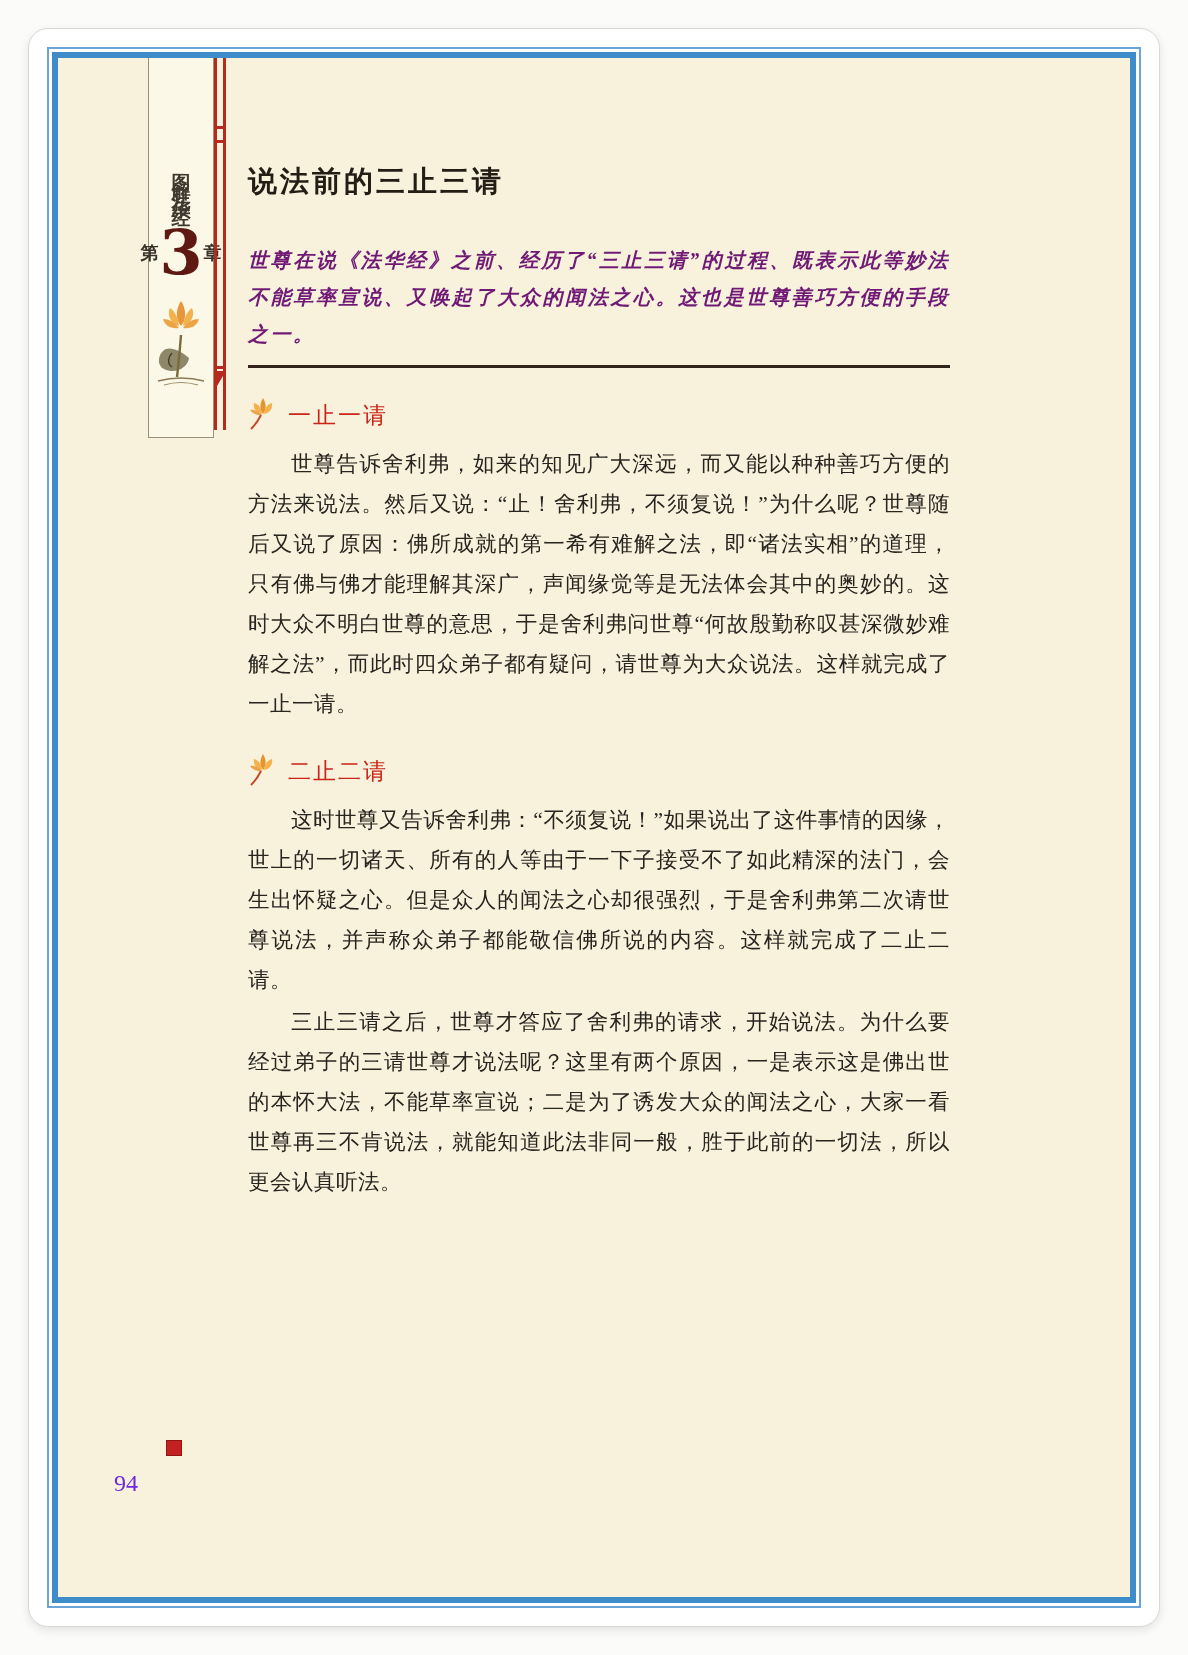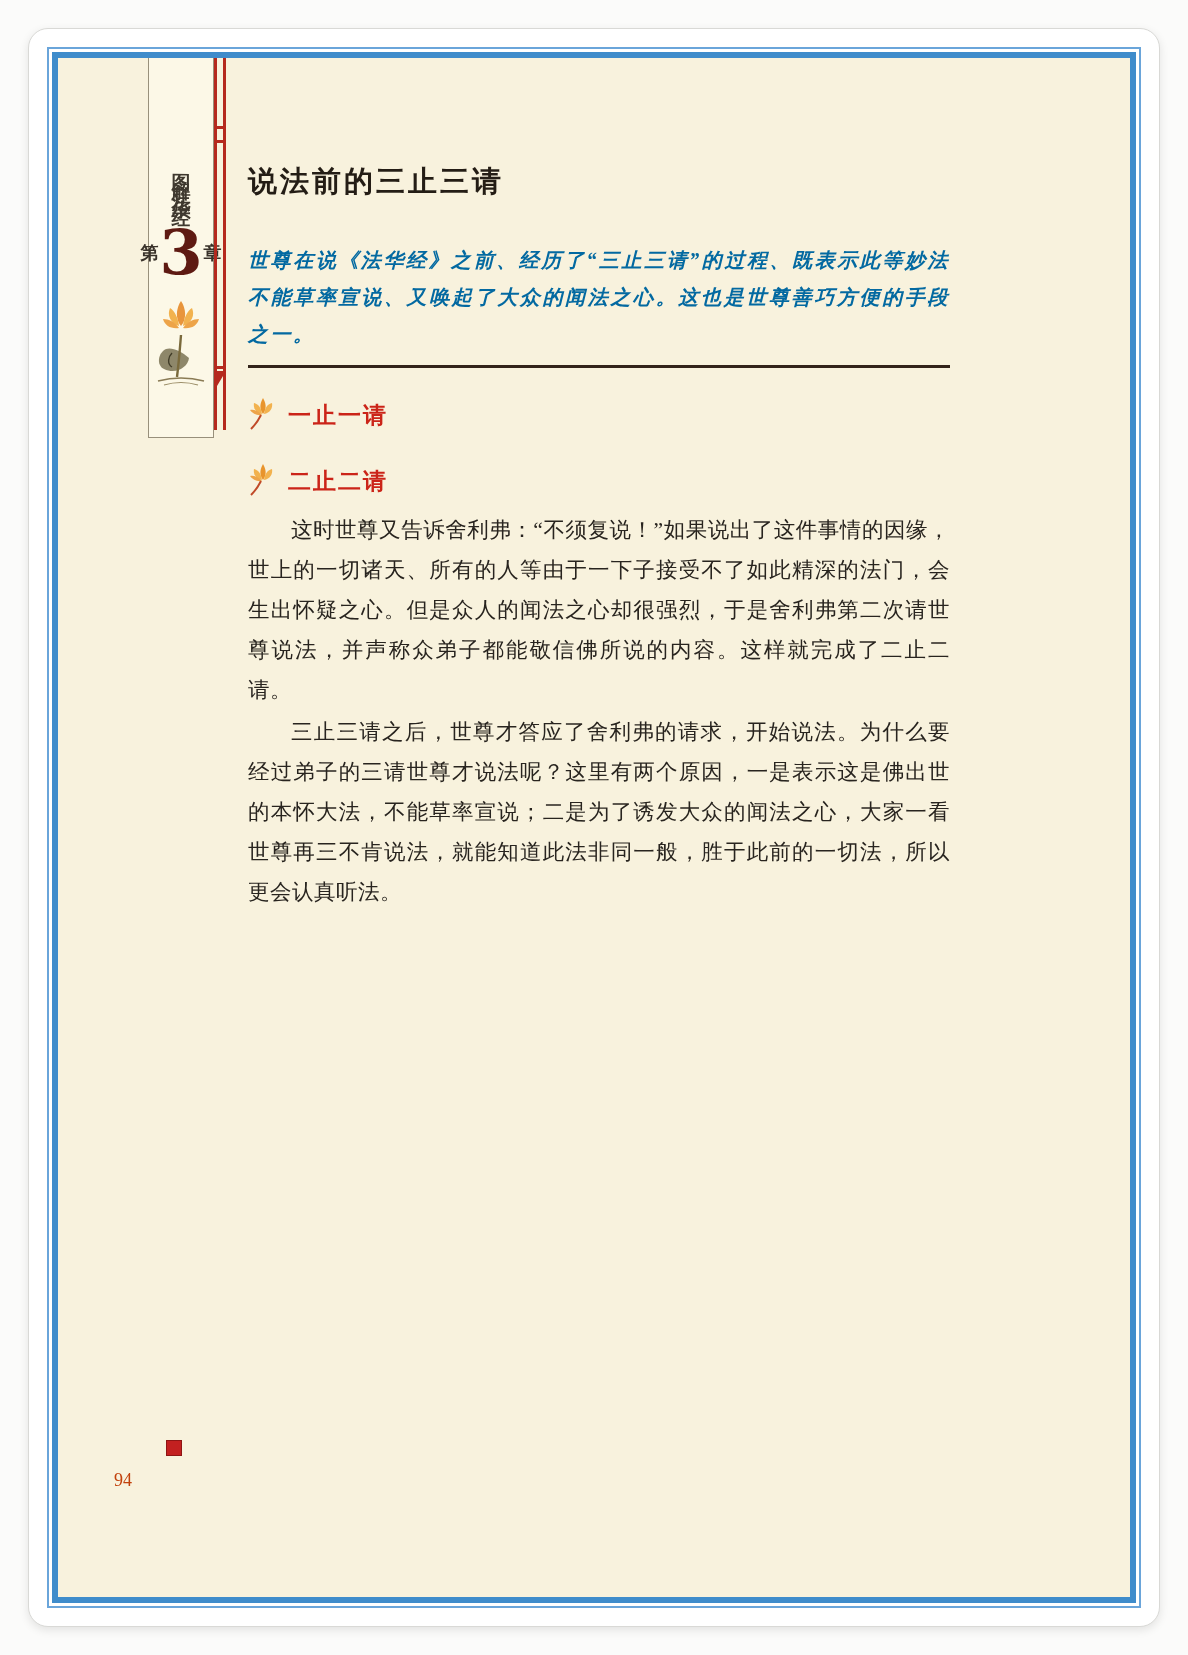--- a/index.html
+++ b/index.html
@@ -60,47 +60,47 @@
   .kicker {
     margin-top:104px; font-size:29px; font-weight:bold; color:#241d15;
     letter-spacing:3px;
   }
   .page-title {
     margin-top:8px; font-size:55px; font-weight:bold; color:#581510;
     letter-spacing:4px; line-height:1.1;
     text-shadow:0.5px 0.5px 0 #3d0d08;
   }
   .intro {
-    margin-top:40px; font-size:20px; line-height:37px; color:#0369a1;
+    margin-top:40px; font-size:20px; line-height:37px; color:#701a75;
     letter-spacing:2.5px; font-style:italic; font-weight:bold;
     text-align:justify;
   }
   .rule { margin-top:12px; height:3px; background:#33241a; width:100%; }
   p.body-par {
     font-size:21.5px; line-height:40px; color:#28241f;
     text-indent:2em; text-align:justify; letter-spacing:0.5px;
   }
   .lead { margin-top:40px; }
   .section-head {
     display:flex; align-items:center; gap:10px;
     margin-top:28px; margin-bottom:10px;
   }
   .section-label {
     font-family:"Liberation Sans","DejaVu Sans",sans-serif;
-    font-size:23px; font-weight:bold; color:#cb2418; letter-spacing:2px;
+    font-size:23px; font-weight:normal; color:#cb2418; letter-spacing:2px;
   }
   .closing { margin-top:2px; }
 
   
   .margin-marker {
     position:absolute; left:108px; top:1382px; width:16px; height:16px;
     background:#c32020; border:1px solid #8e1514;
   }
   .page-number {
-    position:absolute; left:56px; top:1412px; font-size:18px; color:#c2410c;
+    position:absolute; left:56px; top:1412px; font-size:24px; color:#6d28d9;
     font-family:"Liberation Serif","DejaVu Serif",serif;
   }
 </style>
 </head>
 <body>
 
 <div class="canvas">
   <div class="card">
     <div class="frame-thin">
       <div class="frame-thick">
@@ -147,20 +147,21 @@
                 <svg width="30" height="34" viewBox="0 0 30 34">
                   <path d="M15,2 C12,7 11,13 15,18 C19,13 18,7 15,2 Z" fill="#e8942c"></path>
                   <path d="M6,7 C5,12 8,17 14,18 C13,11 10,8 6,7 Z" fill="#f2b24e"></path>
                   <path d="M24,7 C25,12 22,17 16,18 C17,11 20,8 24,7 Z" fill="#f2b24e"></path>
                   <path d="M2,14 C5,18 10,20 14,19 C11,15 6,13 2,14 Z" fill="#eda449"></path>
                   <path d="M13,19 C10,25 7,29 3,33" stroke="#c04a28" stroke-width="2" fill="none"></path>
                 </svg>
               </span>
               <span class="section-label">一止一请</span>
             </div>
+            <p class="body-par">世尊告诉舍利弗，如来的知见广大深远，而又能以种种善巧方便的方法来说法。然后又说：“止！舍利弗，不须复说！”为什么呢？世尊随后又说了原因：佛所成就的第一希有难解之法，即“诸法实相”的道理，只有佛与佛才能理解其深广，声闻缘觉等是无法体会其中的奥妙的。这时大众不明白世尊的意思，于是舍利弗问世尊“何故殷勤称叹甚深微妙难解之法”，而此时四众弟子都有疑问，请世尊为大众说法。这样就完成了一止一请。</p>
 
             <div class="section-head">
               <span>
                 <svg width="30" height="34" viewBox="0 0 30 34">
                   <path d="M15,2 C12,7 11,13 15,18 C19,13 18,7 15,2 Z" fill="#e8942c"></path>
                   <path d="M6,7 C5,12 8,17 14,18 C13,11 10,8 6,7 Z" fill="#f2b24e"></path>
                   <path d="M24,7 C25,12 22,17 16,18 C17,11 20,8 24,7 Z" fill="#f2b24e"></path>
                   <path d="M2,14 C5,18 10,20 14,19 C11,15 6,13 2,14 Z" fill="#eda449"></path>
                   <path d="M13,19 C10,25 7,29 3,33" stroke="#c04a28" stroke-width="2" fill="none"></path>
                 </svg>

